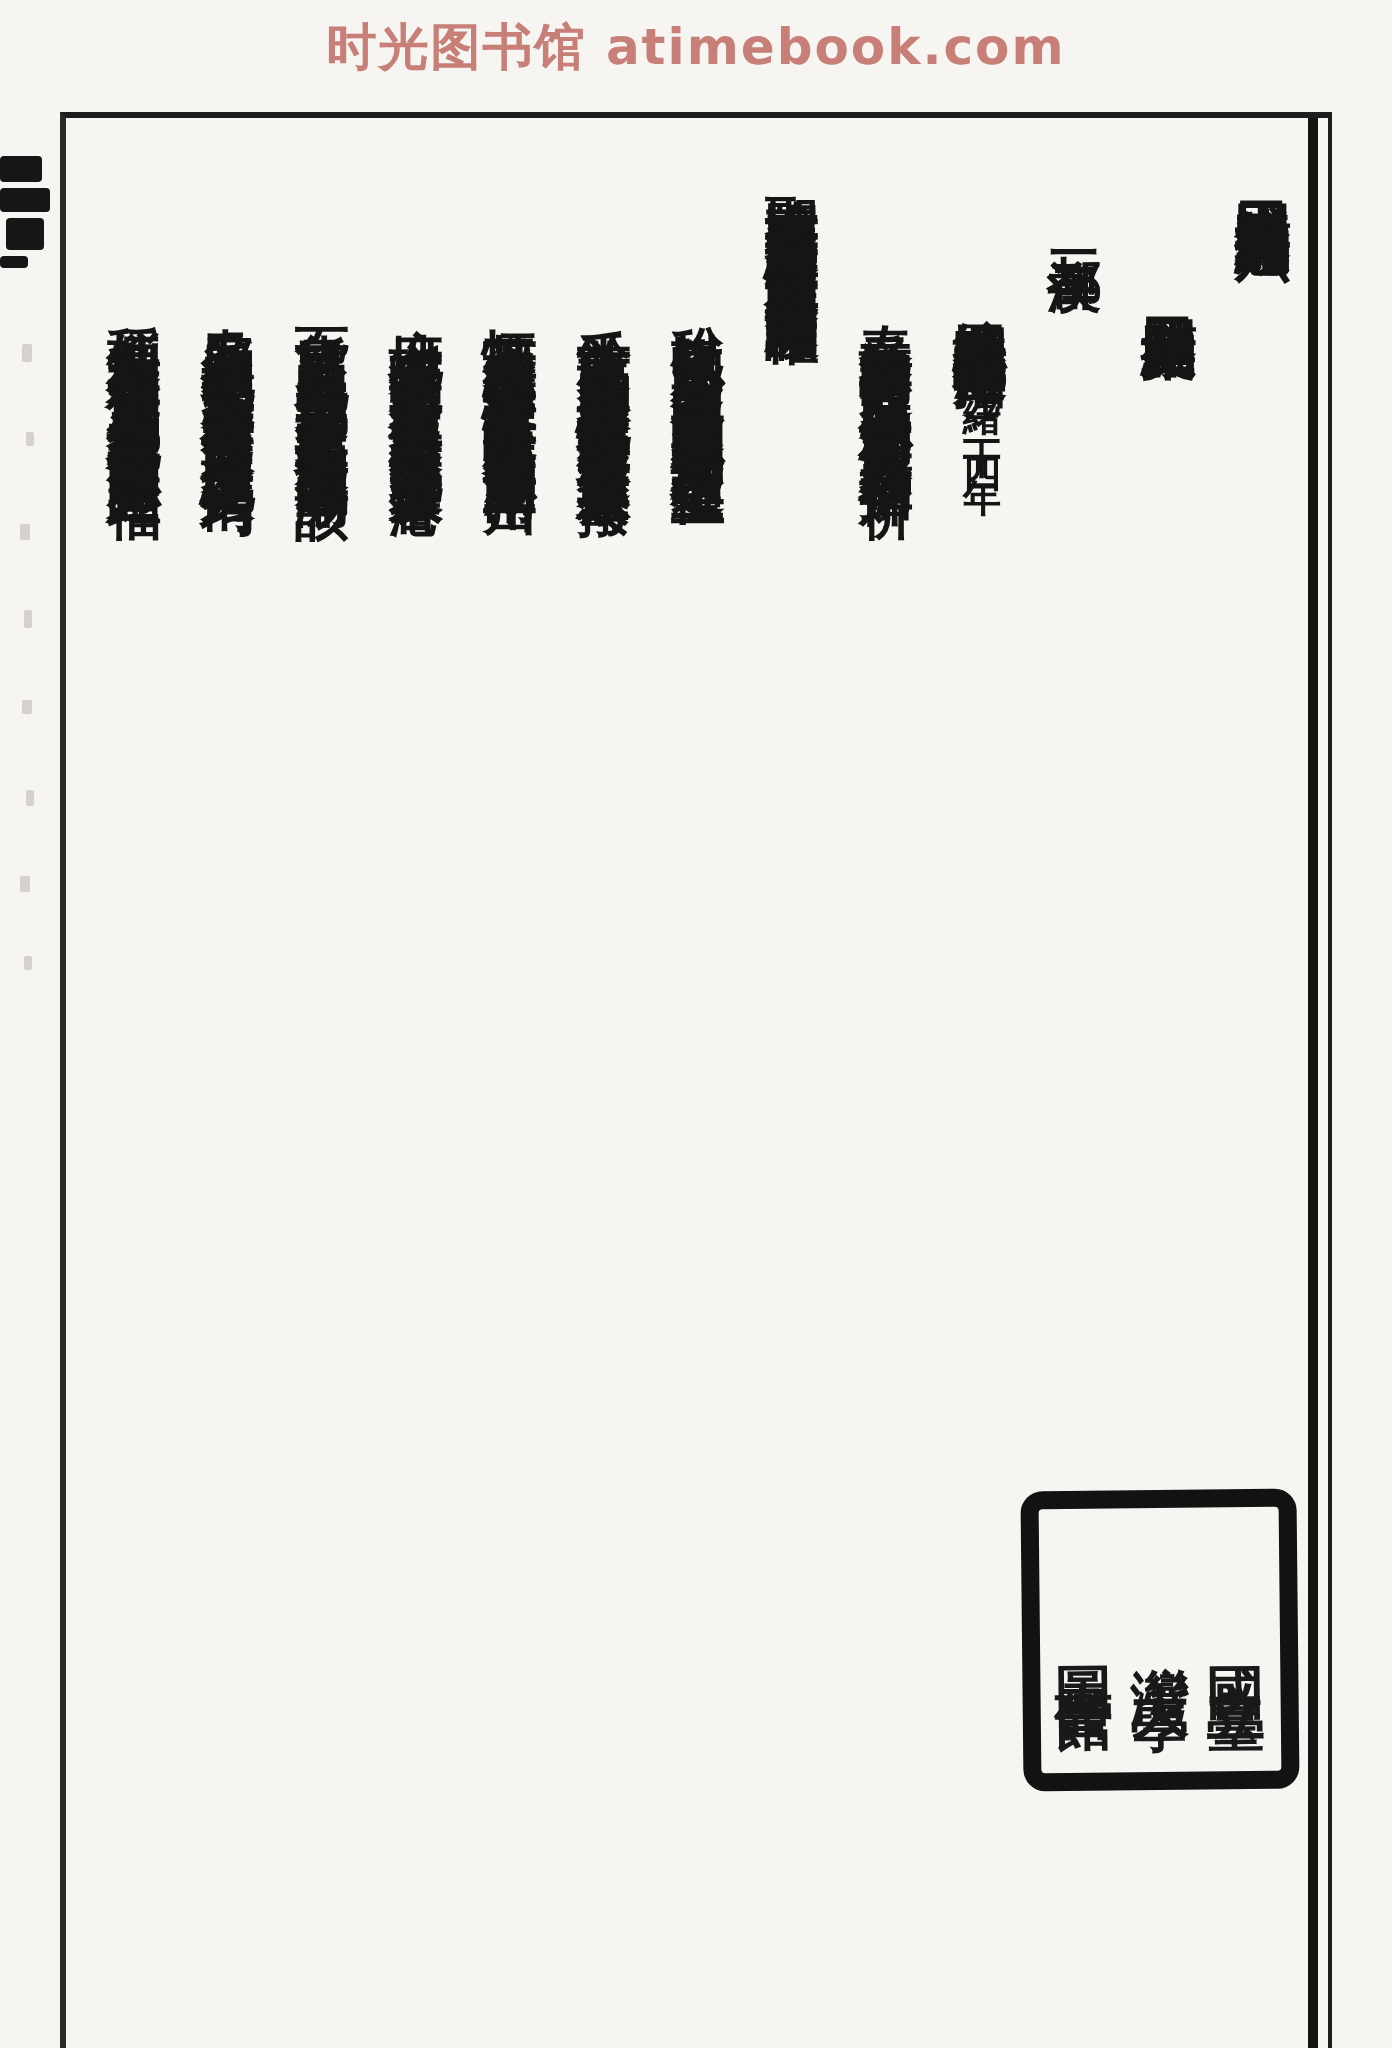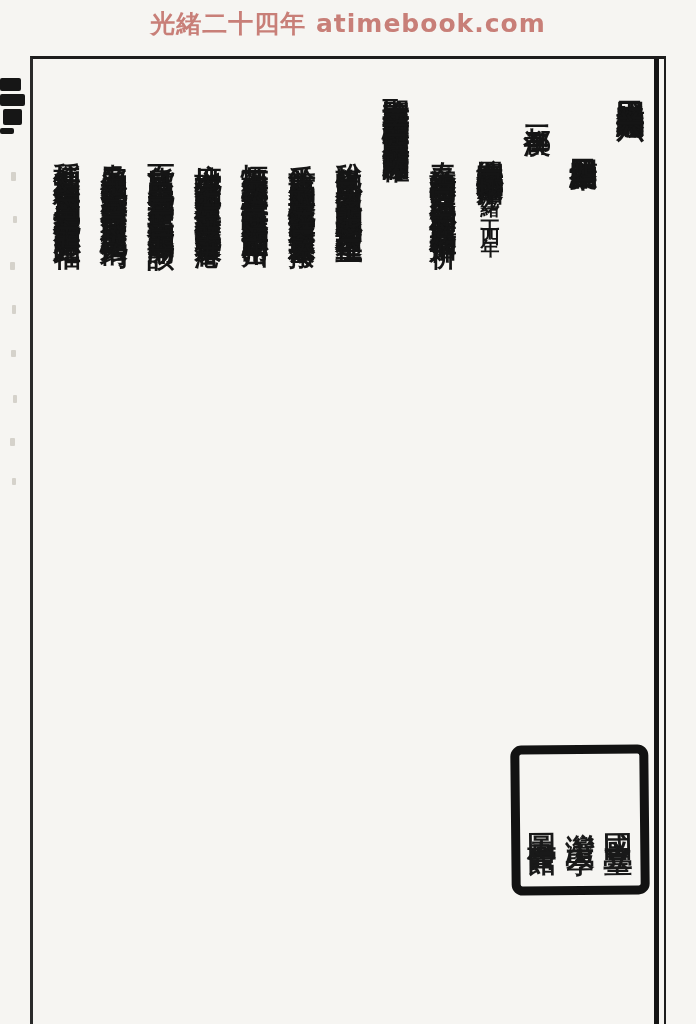--- a/index.html
+++ b/index.html
@@ -82,21 +82,21 @@
   .ed3{left:10px;top:262px;width:5px;height:8px;}
   .ed4{left:12px;top:305px;width:4px;height:9px;}
   .ed5{left:11px;top:350px;width:5px;height:7px;}
   .ed6{left:13px;top:395px;width:4px;height:8px;}
   .ed7{left:10px;top:438px;width:5px;height:8px;}
   .ed8{left:12px;top:478px;width:4px;height:7px;}
 </style>
 </head>
 <body style="background: rgb(246, 245, 242);">
 
-<div class="watermark" style="color: rgb(200, 127, 120);">光緒二十四年 atimebook.com</div>
+<div class="watermark" style="color: rgb(200, 127, 120);">时光图书馆 atimebook.com</div>
 
 <div class="frame">
   <div class="frame-inner-right"></div>
 </div>
 
 <div class="vcol t-vol">中國口岸條約擬要類編卷六</div>
 
 <div class="vcol t-sec">各口岸約章文牘四</div>
 
 <div class="vcol t-sub">三都澳</div>

